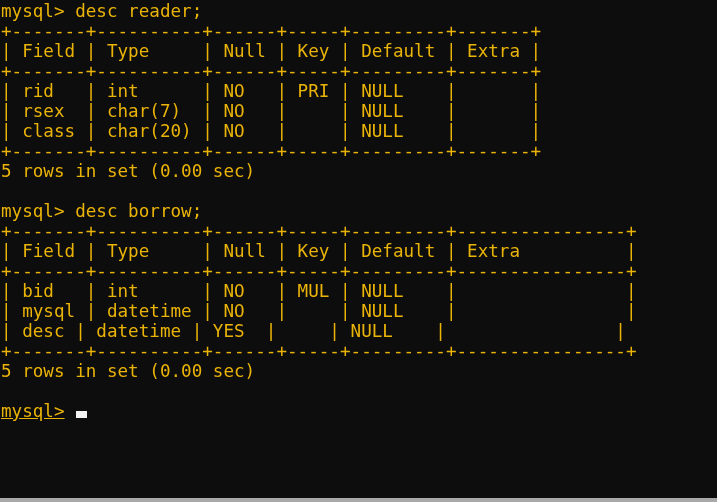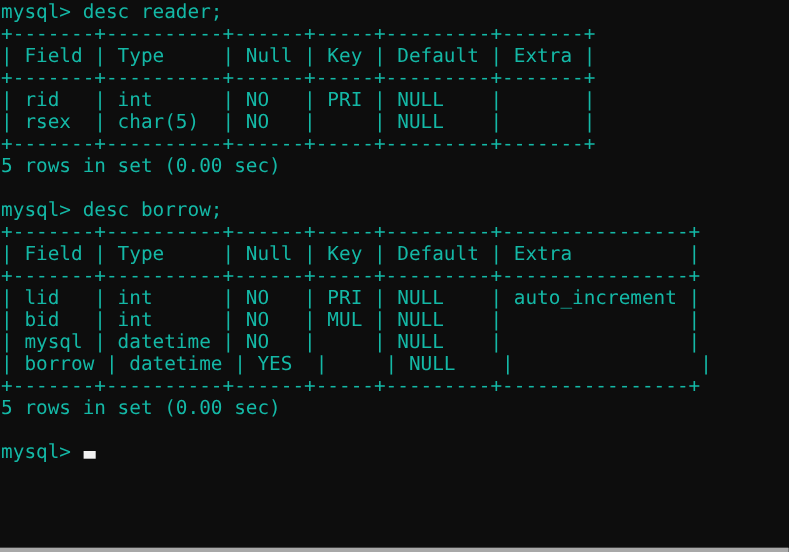--- a/index.html
+++ b/index.html
@@ -23,28 +23,29 @@
     background: #0d0d0d;
     padding: 1px 0 0 0;
     box-sizing: border-box;
     overflow: hidden;
   }
   .line {
     height: 20px;
     line-height: 20px;
     font-size: 17.6px;
     letter-spacing: 0px;
-    color: #14b8a6;
+    color: #eab308;
     white-space: pre;
     padding-left: 1px;
     font-family: "DejaVu Sans Mono", "Liberation Mono", monospace;
   }
   .line.blank { color: transparent; }
   .prompt-line {
     position: relative;
+    text-decoration: underline;
   }
   .cursor {
     display: inline-block;
     width: 11px;
     height: 7px;
     background: #f2f2f2;
     vertical-align: baseline;
     margin-left: 11px;
     margin-bottom: -1px;
   }
@@ -68,32 +69,32 @@
 </head>
 <body>
 
 <div id="terminal">
   <div id="output">
       <div class="line">mysql&gt; desc reader;</div>
       <div class="line">+-------+----------+------+-----+---------+-------+</div>
       <div class="line">| Field | Type     | Null | Key | Default | Extra |</div>
       <div class="line">+-------+----------+------+-----+---------+-------+</div>
       <div class="line">| rid   | int      | NO   | PRI | NULL    |       |</div>
-      <div class="line">| rsex  | char(5)  | NO   |     | NULL    |       |</div>
+      <div class="line">| rsex  | char(7)  | NO   |     | NULL    |       |</div>
+      <div class="line">| class | char(20) | NO   |     | NULL    |       |</div>
       <div class="line">+-------+----------+------+-----+---------+-------+</div>
       <div class="line">5 rows in set (0.00 sec)</div>
       <div class="line blank"></div>
       <div class="line">mysql&gt; desc borrow;</div>
       <div class="line">+-------+----------+------+-----+---------+----------------+</div>
       <div class="line">| Field | Type     | Null | Key | Default | Extra          |</div>
       <div class="line">+-------+----------+------+-----+---------+----------------+</div>
-      <div class="line">| lid   | int      | NO   | PRI | NULL    | auto_increment |</div>
       <div class="line">| bid   | int      | NO   | MUL | NULL    |                |</div>
       <div class="line">| mysql | datetime | NO   |     | NULL    |                |</div>
-      <div class="line">| borrow | datetime | YES  |     | NULL    |                |</div>
+      <div class="line">| desc | datetime | YES  |     | NULL    |                |</div>
       <div class="line">+-------+----------+------+-----+---------+----------------+</div>
       <div class="line">5 rows in set (0.00 sec)</div>
       <div class="line blank"></div>
       <div class="line prompt-line"><span>mysql&gt;</span><span class="cursor"></span></div>
     </div>
 </div>
 
 <div id="scrollbar">
   <div class="thumb"></div>
 </div>

